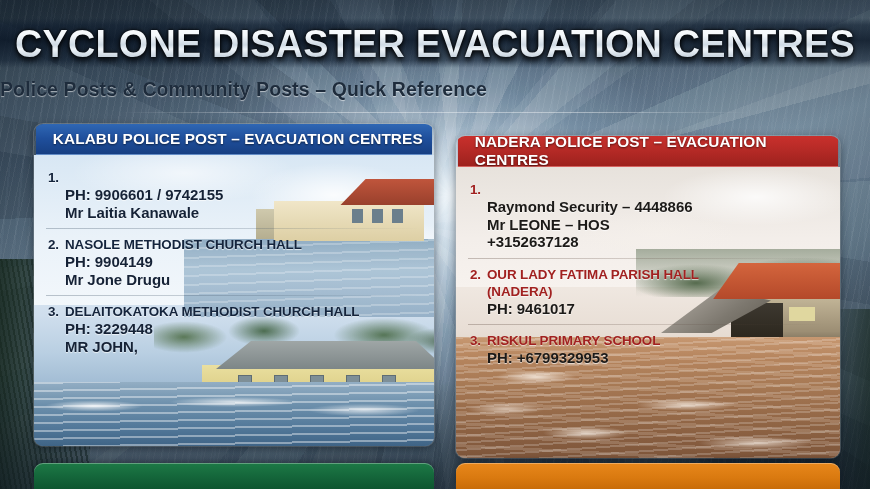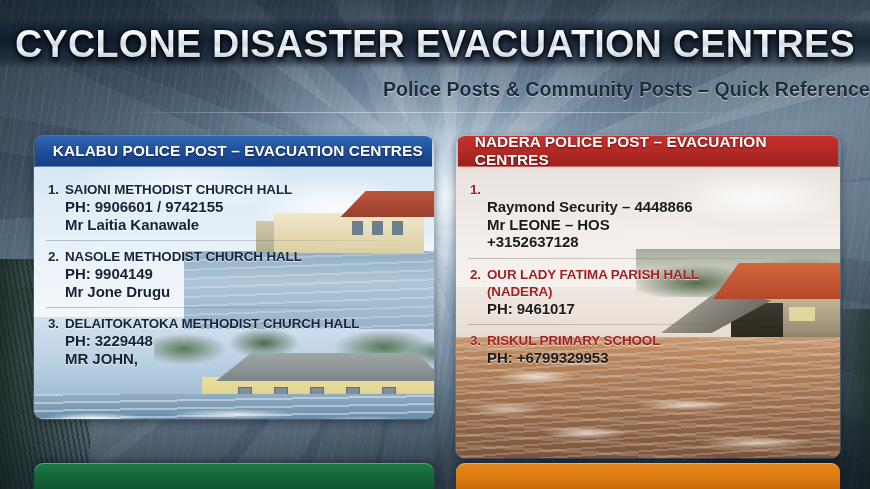--- a/index.html
+++ b/index.html
@@ -134,21 +134,21 @@
     -webkit-text-fill-color: transparent;
     filter: drop-shadow(0 2px 3px rgba(0,0,0,0.75))
             drop-shadow(0 0 1px rgba(0,0,0,0.9));
     transform: scaleX(0.97);
   }
 
   .poster-subtitle {
     position: absolute;
     left: 0; top: 78px;
     width: 100%;
-    text-align: right;
+    text-align: left;
     font-family: "Liberation Sans", sans-serif;
     font-weight: bold;
     font-size: 19.5px;
     color: #1e2c3c;
     letter-spacing: 0.1px;
     text-shadow: 0 1px 1px rgba(255,255,255,0.55);
   }
 
   .header-rule {
     position: absolute;
@@ -161,21 +161,21 @@
 
   
   .card {
     position: absolute;
     border-radius: 9px;
     overflow: hidden;
     box-shadow: 0 3px 10px rgba(8,16,26,0.55),
                 0 0 0 1px rgba(255,255,255,0.25);
   }
 
-  .card-blue  { left: 34px;  top: 136px; width: 400px; height: 283px; }
+  .card-blue  { left: 34px;  top: 124px; width: 400px; height: 322px; }
   .card-red   { left: 456px; top: 136px; width: 384px; height: 322px; }
 
   .card-head {
     position: relative;
     height: 31px;
     display: flex;
     align-items: center;
     padding-left: 17px;
     font-family: "Liberation Sans", sans-serif;
     font-weight: bold;
@@ -474,21 +474,20 @@
         <div class="win" style="left:180px;"></div>
       </div>
       <div class="blue-water2"></div>
       <div class="blue-foam"></div>
 
       <div class="list">
 
         <div class="entry">
           <div class="entry-title">
             <span class="entry-num">1.</span>
-            <span>SAIONI METHODIST CHURCH HALL</span>
           </div>
           <div class="entry-sub">PH: 9906601 / 9742155</div>
           <div class="entry-sub">Mr Laitia Kanawale</div>
         </div>
 
         <div class="divider"></div>
 
         <div class="entry">
           <div class="entry-title">
             <span class="entry-num">2.</span>

